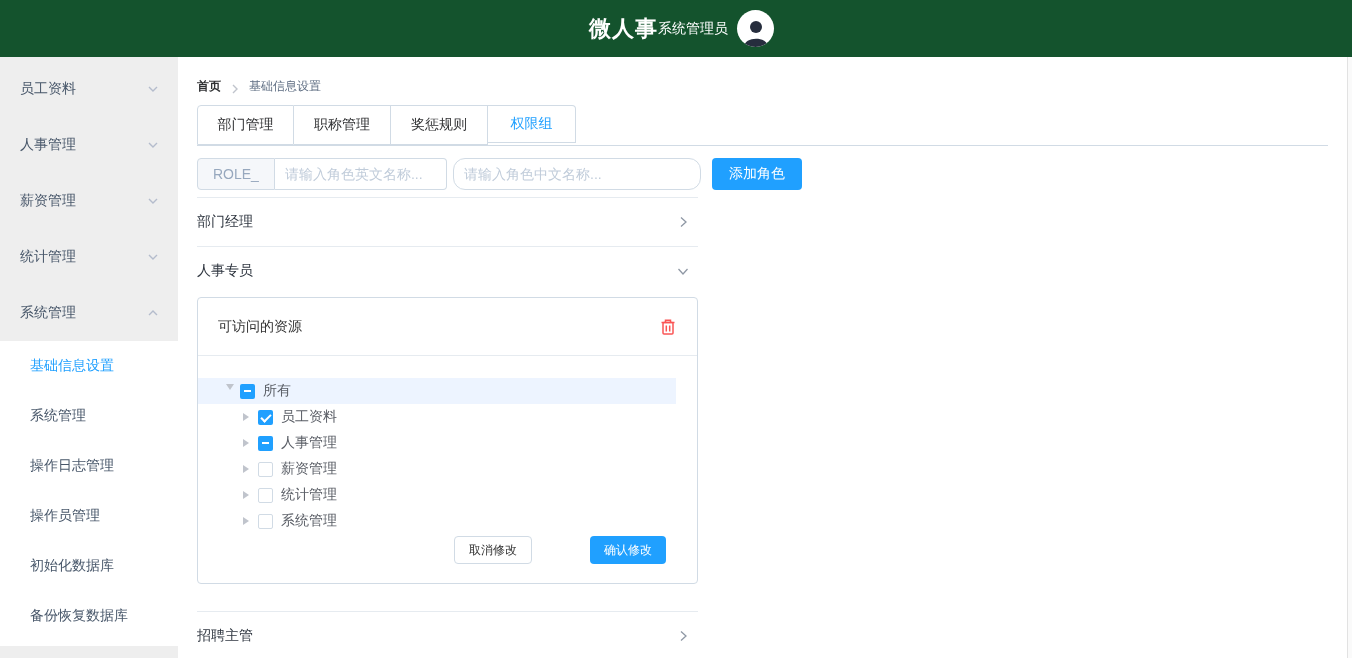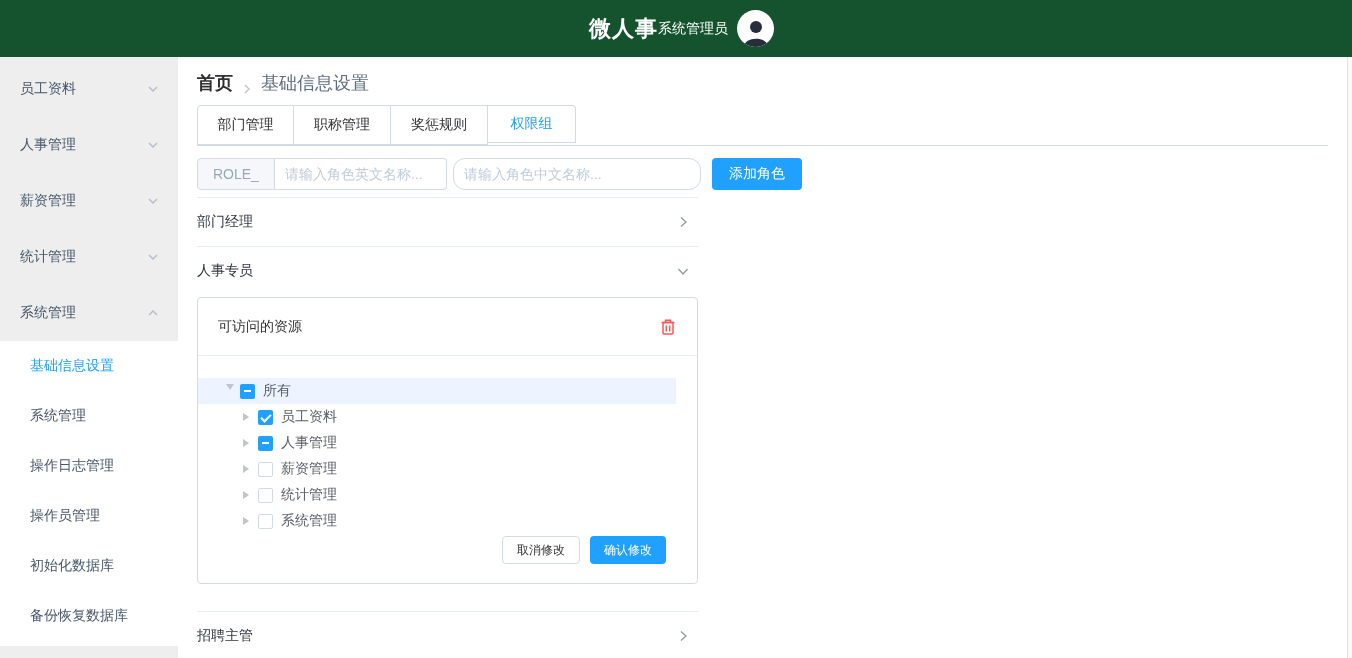--- a/index.html
+++ b/index.html
@@ -17,21 +17,21 @@
   .layout { display:flex; height:601px; }
   .sidebar { width:178px; background:#eeeeee; flex-shrink:0; padding-top:4px; }
   .menu-item { height:56px; display:flex; align-items:center; justify-content:space-between; padding:0 19px 0 20px; font-size:14px; color:#48576a; cursor:pointer; }
   .submenu { background:#fff; padding:0 0 5px 0; }
   .submenu-item { height:50px; display:flex; align-items:center; padding-left:30px; font-size:14px; color:#48576a; cursor:pointer; }
   .submenu-item.active { color:#20a0ff; }
 
   .main { flex:1; padding:21px 24px 0 19px; position:relative; }
 
   
-  .breadcrumb { display:flex; align-items:flex-end; font-size:18px; height:17px; }
+  .breadcrumb { display:flex; align-items:flex-end; font-size:12px; height:17px; }
   .crumb-root { color:#303133; font-weight:bold; cursor:pointer; }
   .crumb-sep { margin:0 9px; display:flex; align-items:center; }
   .crumb-current { color:#5e6d82; }
 
   
   .tabs { margin-top:10px; height:41px; position:relative; display:flex; align-items:flex-start; }
   .tabs::after { content:''; position:absolute; left:0; right:0; bottom:0; height:1px; background:#d1dbe5; z-index:1; }
   .tab { height:40px; border:1px solid #d1dbe5; border-left:none; background:#fff; display:flex; align-items:center; justify-content:center; font-size:14px; color:#303133; cursor:pointer; position:relative; }
   .tab:first-child { border-left:1px solid #d1dbe5; border-top-left-radius:4px; }
   .tab.active { height:38px; color:#20a0ff; z-index:2; border-top-right-radius:4px; }
@@ -69,21 +69,21 @@
   .caret.down { transform:rotate(90deg) translateX(-2px); }
   .checkbox { width:15px; height:15px; border-radius:2px; position:relative; margin-left:4px; flex-shrink:0; cursor:pointer; }
   .checkbox.empty { background:#fff; border:1px solid #d1dbe5; }
   .checkbox.checked { background:#20a0ff; }
   .checkbox.checked::after { content:''; position:absolute; left:5px; top:2px; width:4px; height:8px; border-right:2px solid #fff; border-bottom:2px solid #fff; transform:rotate(45deg); }
   .checkbox.indeterminate { background:#20a0ff; }
   .checkbox.indeterminate::after { content:''; position:absolute; left:4px; top:6.5px; width:7px; height:2px; background:#fff; }
   .tree-label { margin-left:8px; font-size:14px; color:#5a5e66; }
 
   
-  .card-actions { display:flex; justify-content:flex-end; margin-top:2px; padding-right:10px; }
+  .card-actions { display:flex; justify-content:flex-end; margin-top:2px; padding-right:10px;gap:48px; }
   .btn-cancel { height:28px; padding:0 14px; background:#fff; border:1px solid #d1dbe5; color:#333; font-size:12px; border-radius:4px; }
   .btn-confirm { height:28px; padding:0 14px; background:#20a0ff; color:#fff; font-size:12px; margin-left:10px; }
 
   
   .scrollbar { position:absolute; right:0; top:57px; width:5px; height:601px; background:#fafafa; border-left:1px solid #e2e2e2; }
 </style>
 </head>
 <body>
 
 <div class="app-header">

